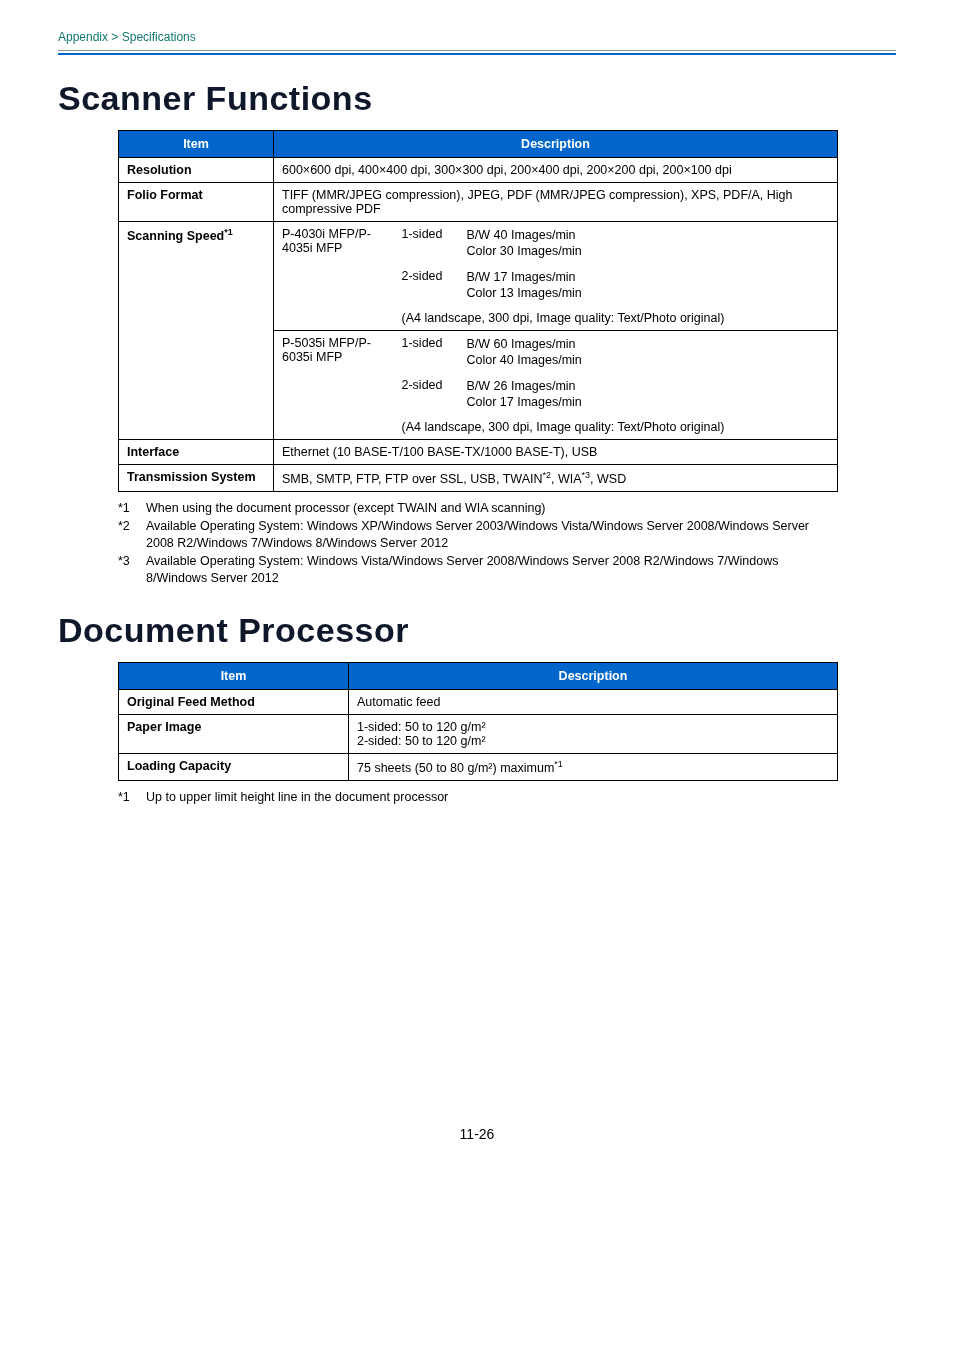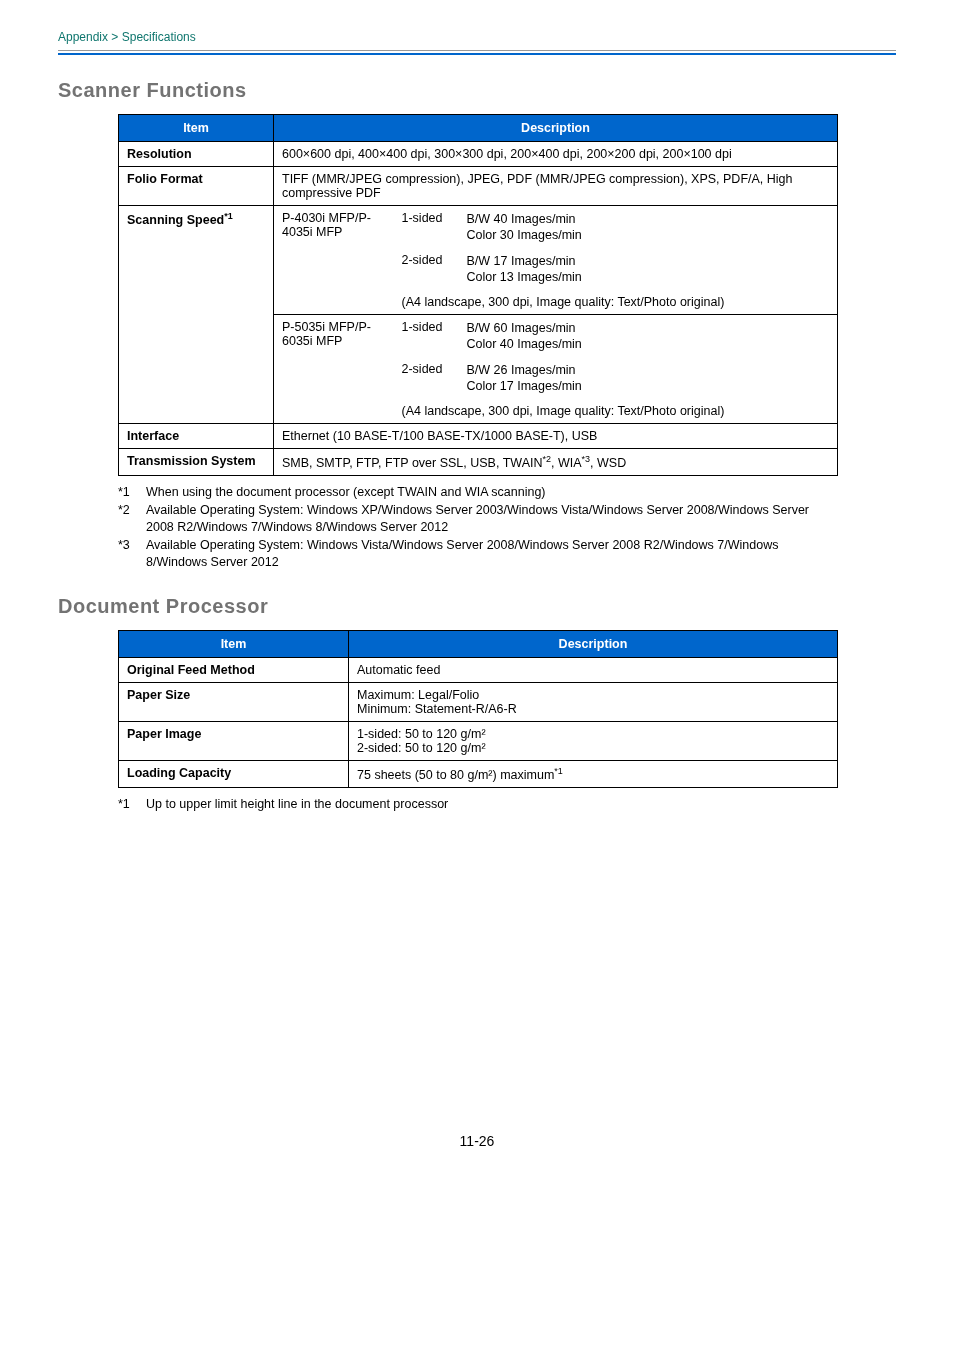--- a/index.html
+++ b/index.html
@@ -23,22 +23,22 @@
     margin-bottom: 2px;
   }
   hr.blue-rule {
     border: none;
     border-top: 2px solid #0066cc;
     margin-bottom: 20px;
   }
   h1.section-title {
     font-family: Arial, Helvetica, sans-serif;
     font-weight: 900;
-    font-size: 20px;
-    color: #737373;
+    font-size: 34px;
+    color: #0f172a;
     margin: 24px 0 12px 0;
     letter-spacing: 0.5px;
   }
   table.spec {
     border-collapse: collapse;
     width: 720px;
     margin: 0 auto 8px 60px;
   }
   table.spec th, table.spec td {
     border: 1px solid #000;
@@ -191,27 +191,20 @@
   <tbody>
       <tr>
     <th class="item-col">Item</th>
     <th>Description</th>
   </tr>
   <tr>
     <td class="item-col">Original Feed Method</td>
     <td>Automatic feed</td>
   </tr>
   <tr>
-    <td class="item-col">Paper Size</td>
-    <td>
-      <div>Maximum: Legal/Folio</div>
-      <div>Minimum: Statement-R/A6-R</div>
-    </td>
-  </tr>
-  <tr>
     <td class="item-col">Paper Image</td>
     <td>
       <div>1-sided: 50 to 120 g/m²</div>
       <div>2-sided: 50 to 120 g/m²</div>
     </td>
   </tr>
   <tr>
     <td class="item-col">Loading Capacity</td>
     <td>
       <span>75 sheets (50 to 80 g/m²) maximum</span><sup>*1</sup>

